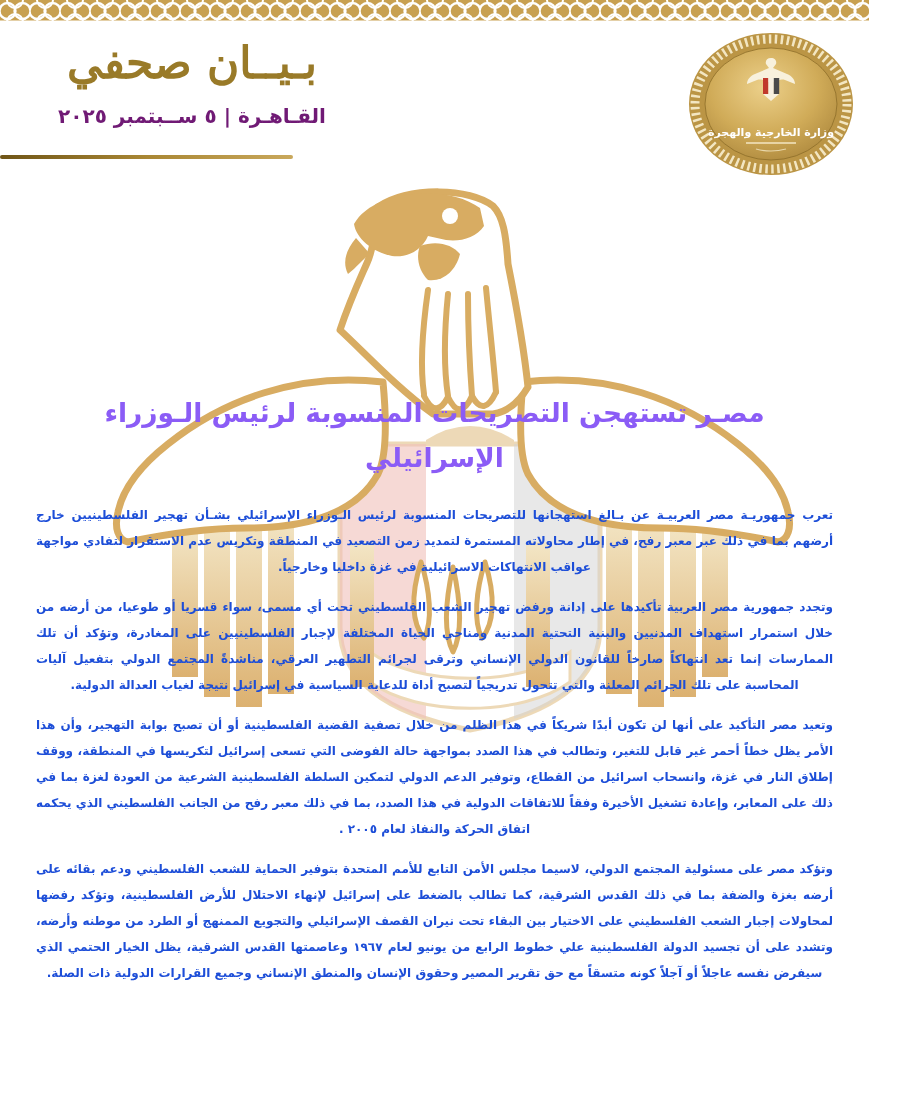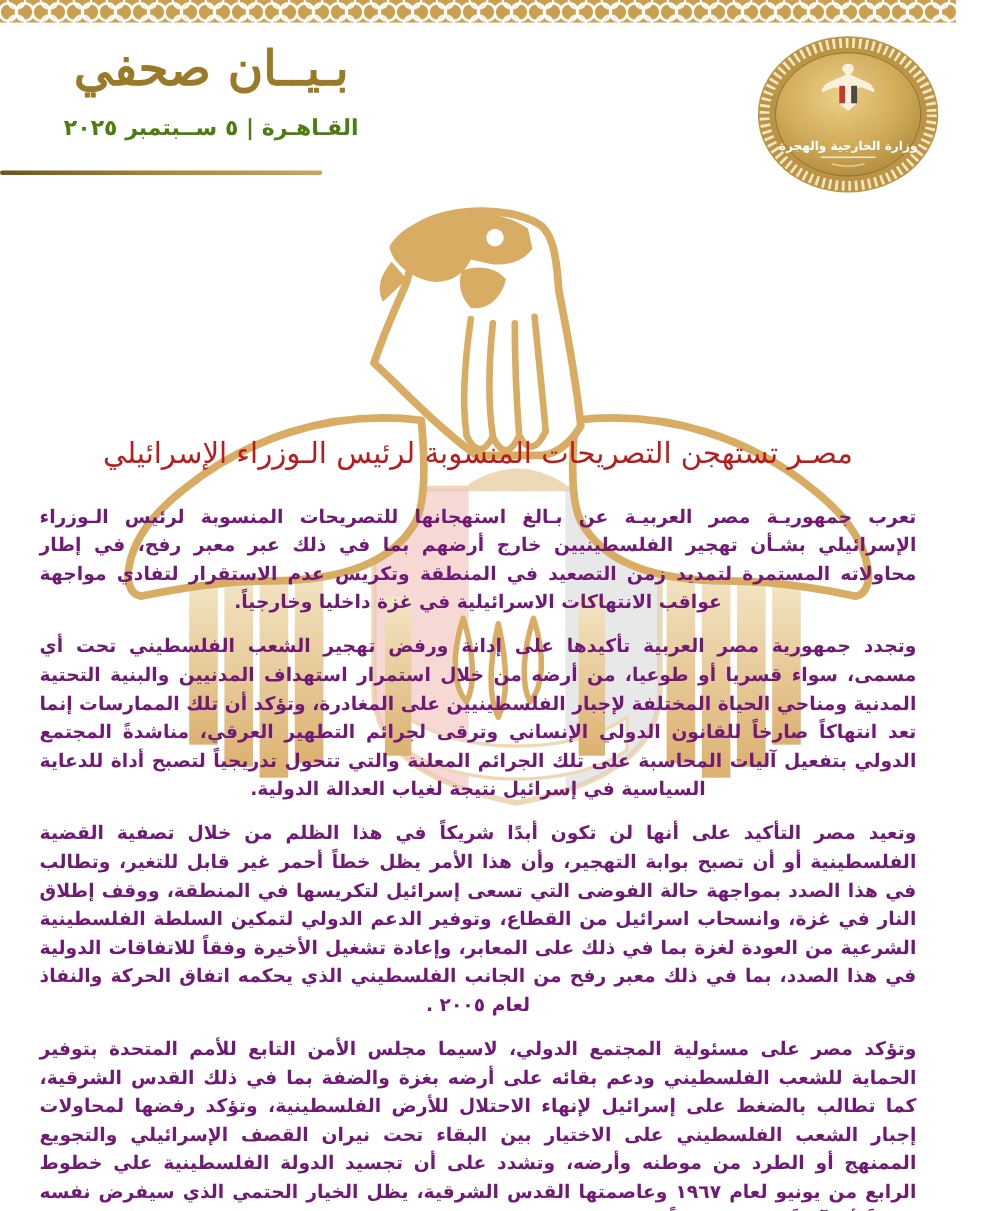--- a/index.html
+++ b/index.html
@@ -9,41 +9,41 @@
   }
   
   .top-border{position:absolute;top:0;left:0;width:905px;height:22px;}
   
   .masthead{position:absolute;top:34px;left:42px;width:300px;text-align:center;direction:rtl;}
   .press-title{
     font-family:"DejaVu Serif",serif;font-weight:bold;font-size:44px;line-height:58px;
     color:#997a28;letter-spacing:1px;
   }
   .dateline{
-    margin-top:12px;font-weight:bold;font-size:20px;color:#4d7c0f;letter-spacing:.5px;
+    margin-top:12px;font-weight:bold;font-size:20px;color:#701a75;letter-spacing:.5px;
   }
   .gold-rule{
     position:absolute;top:155px;left:0;width:293px;height:4px;
     background:linear-gradient(to right,#6f5517,#a98734,#c9a85c);border-radius:2px;
   }
   
   .seal{position:absolute;top:30px;left:686px;width:170px;height:150px;}
   
   .watermark{position:absolute;top:182px;left:88px;width:724px;height:560px;z-index:0;}
   
   .doc-body{
     position:absolute;top:390px;left:36px;right:36px;z-index:1;direction:rtl;
   }
   .statement-title{
-    text-align:center;font-weight:normal;font-size:26.5px;line-height:45px;
-    color:#b91c1c;
+    text-align:center;font-weight:bold;font-size:26.5px;line-height:45px;
+    color:#8b5cf6;
   }
   .paragraphs{margin-top:22px;}
   .paragraphs p{
-    margin:0 0 14px 0;font-weight:bold;font-size:17px;line-height:26px;color:#701a75;
+    margin:0 0 14px 0;font-weight:bold;font-size:12px;line-height:26px;color:#1d4ed8;
     text-align:justify;text-align-last:center;
   }
 </style>
 </head>
 <body>
 
 <div class="page">
 
   <svg class="top-border" viewBox="0 0 905 22" xmlns="http://www.w3.org/2000/svg">
     <defs>

